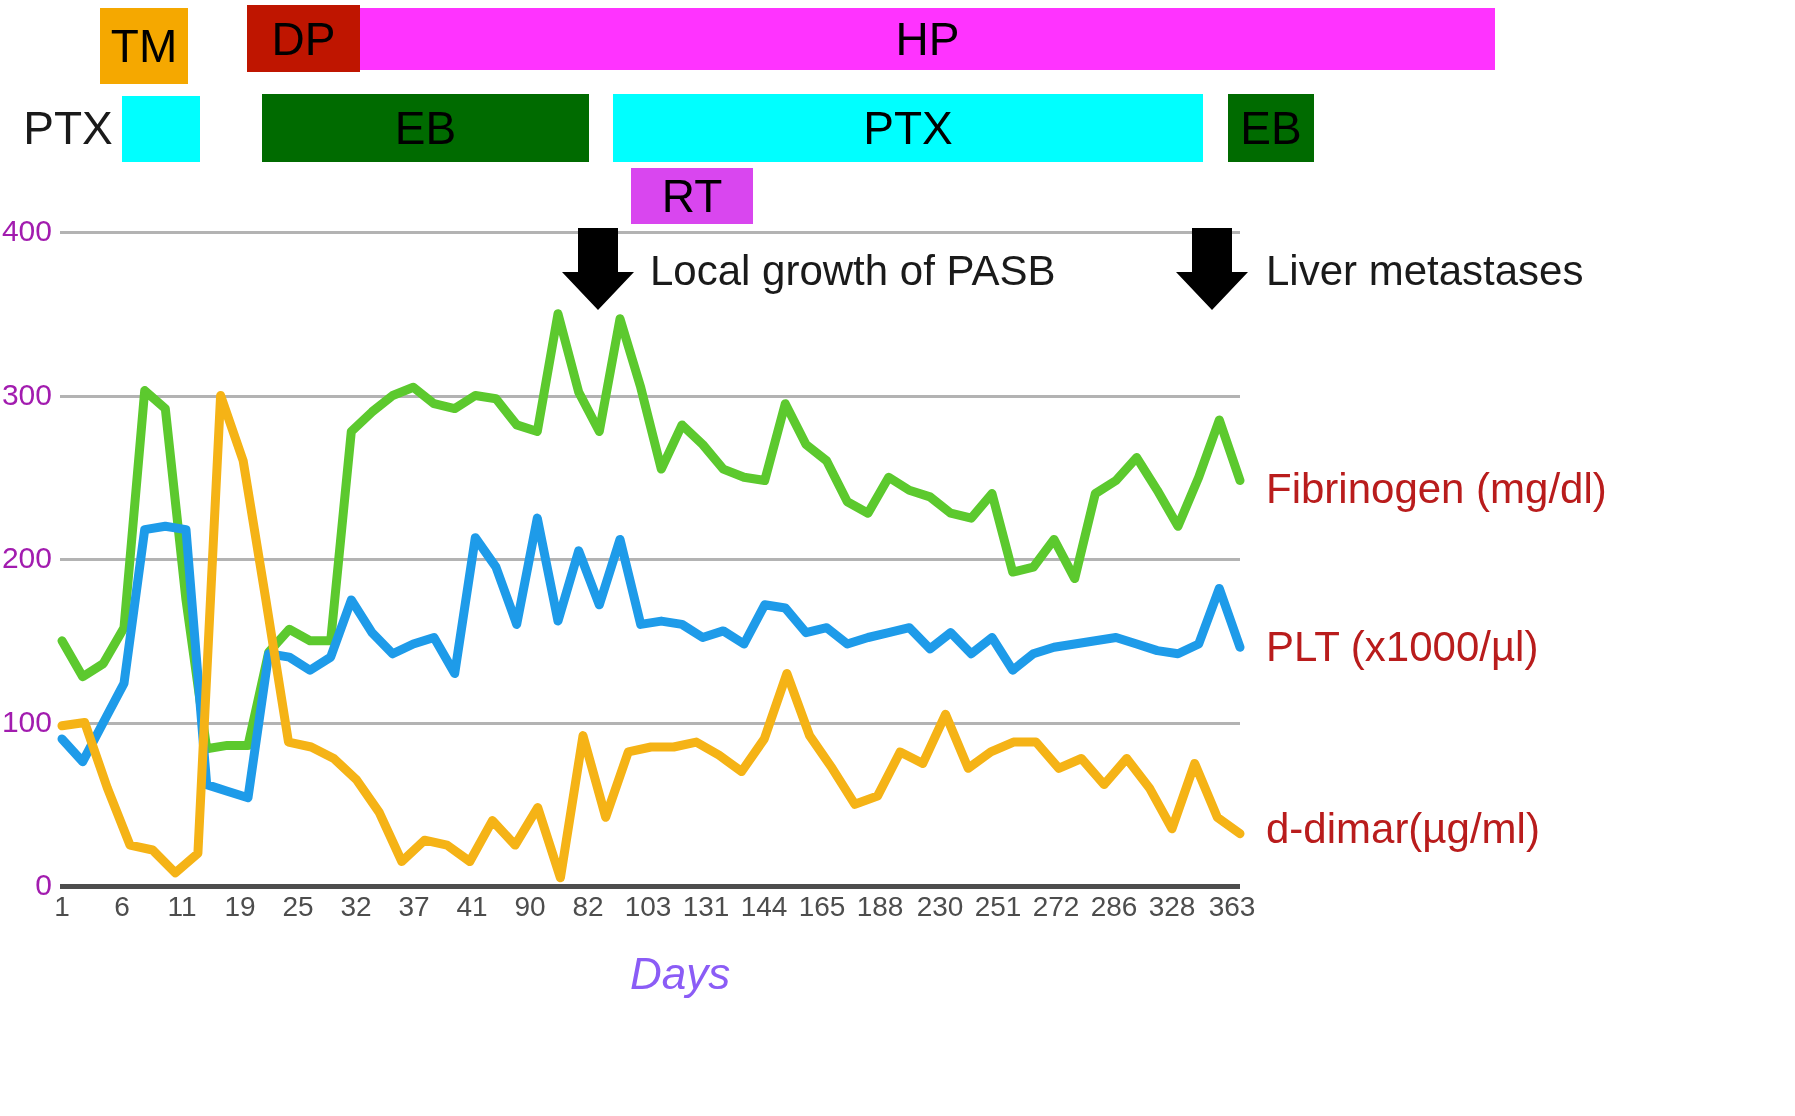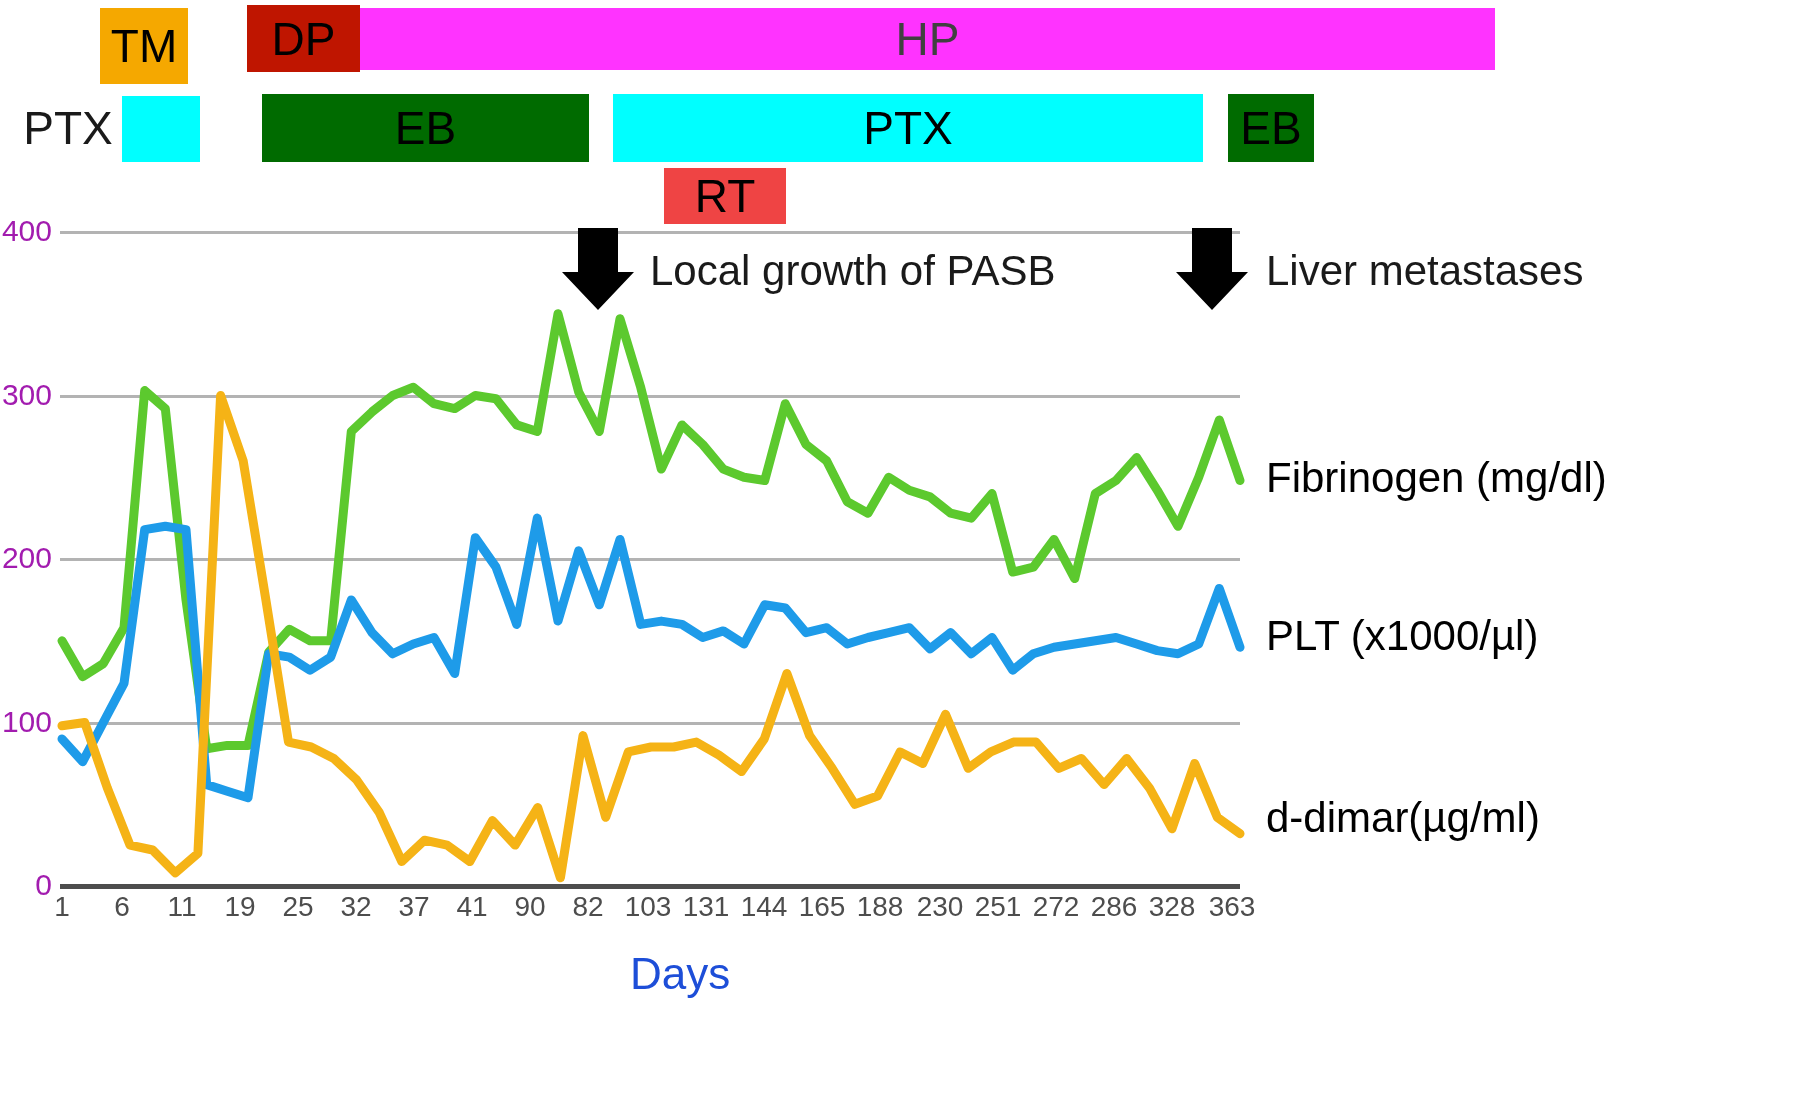--- a/index.html
+++ b/index.html
@@ -12,40 +12,40 @@
            color:#1a1a1a;font-size:46px;line-height:1;}
 
   
   #plot-area{position:absolute;left:0;top:0;width:1795px;height:1116px;}
   .gridline{position:absolute;left:60px;width:1180px;height:3px;background:#b3b3b3;}
   .ytick{position:absolute;right:0;text-align:right;color:#a21caf;font-size:30px;
          line-height:1;width:52px;}
   .xaxis{position:absolute;left:60px;top:884px;width:1180px;height:5px;background:#4d4d4d;}
   .xtick{position:absolute;top:893px;color:#4d4d4d;font-size:28px;line-height:1;
          text-align:center;transform:translateX(-50%);white-space:nowrap;}
-  .axis-title{position:absolute;color:#1d4ed8;font-size:44px;line-height:1;}
+  .axis-title{position:absolute;color:#8b5cf6;font-size:44px;line-height:1;font-style:italic;}
 
   
   .ann-label{position:absolute;color:#1a1a1a;font-size:42px;line-height:1;white-space:nowrap;}
-  .series-label{position:absolute;color:#000000;font-size:42px;line-height:1;white-space:nowrap;}
+  .series-label{position:absolute;color:#b91c1c;font-size:42px;line-height:1;white-space:nowrap;margin-top:11px;}
   svg{position:absolute;left:0;top:0;overflow:visible;}
 </style>
 </head>
 <body>
 
 <div id="timeline">
     <div class="tl-bar" style="left: 100px; top: 8px; width: 88px; height: 76px; background: rgb(245, 168, 0); color: rgb(0, 0, 0);">TM</div>
     <div class="tl-bar" style="left: 247px; top: 5px; width: 113px; height: 67px; background: rgb(191, 21, 0); color: rgb(0, 0, 0);">DP</div>
-    <div class="tl-bar" style="left: 360px; top: 8px; width: 1135px; height: 62px; background: rgb(255, 51, 255); color: #404040;">HP</div>
+    <div class="tl-bar" style="left: 360px; top: 8px; width: 1135px; height: 62px; background: rgb(255, 51, 255); color: #000000;">HP</div>
     <div class="tl-text" style="left: 18px; top: 96px; width: 100px; height: 64px; color: rgb(26, 26, 26);">PTX</div>
     <div class="tl-bar" style="left: 122px; top: 96px; width: 78px; height: 66px; background: rgb(0, 255, 255); color: rgb(0, 0, 0);"></div>
     <div class="tl-bar" style="left: 262px; top: 94px; width: 327px; height: 68px; background: rgb(0, 107, 0); color: rgb(0, 0, 0);">EB</div>
     <div class="tl-bar" style="left: 613px; top: 94px; width: 590px; height: 68px; background: rgb(0, 255, 255); color: rgb(0, 0, 0);">PTX</div>
     <div class="tl-bar" style="left: 1228px; top: 94px; width: 86px; height: 68px; background: rgb(0, 107, 0); color: rgb(0, 0, 0);">EB</div>
-    <div class="tl-bar" style="left: 664px; top: 168px; width: 122px; height: 56px; background: #ef4444; color: rgb(0, 0, 0);">RT</div>
+    <div class="tl-bar" style="left: 631px; top: 168px; width: 122px; height: 56px; background: #d946ef; color: rgb(0, 0, 0);">RT</div>
   </div>
 
 <div id="plot-area">
   <div id="gridlines">
       <div class="gridline" style="top: 885px; height: 0px;"></div>
       <div class="gridline" style="top: 721.5px;"></div>
       <div class="gridline" style="top: 558px;"></div>
       <div class="gridline" style="top: 394.5px;"></div>
       <div class="gridline" style="top: 231px;"></div>
     </div>

